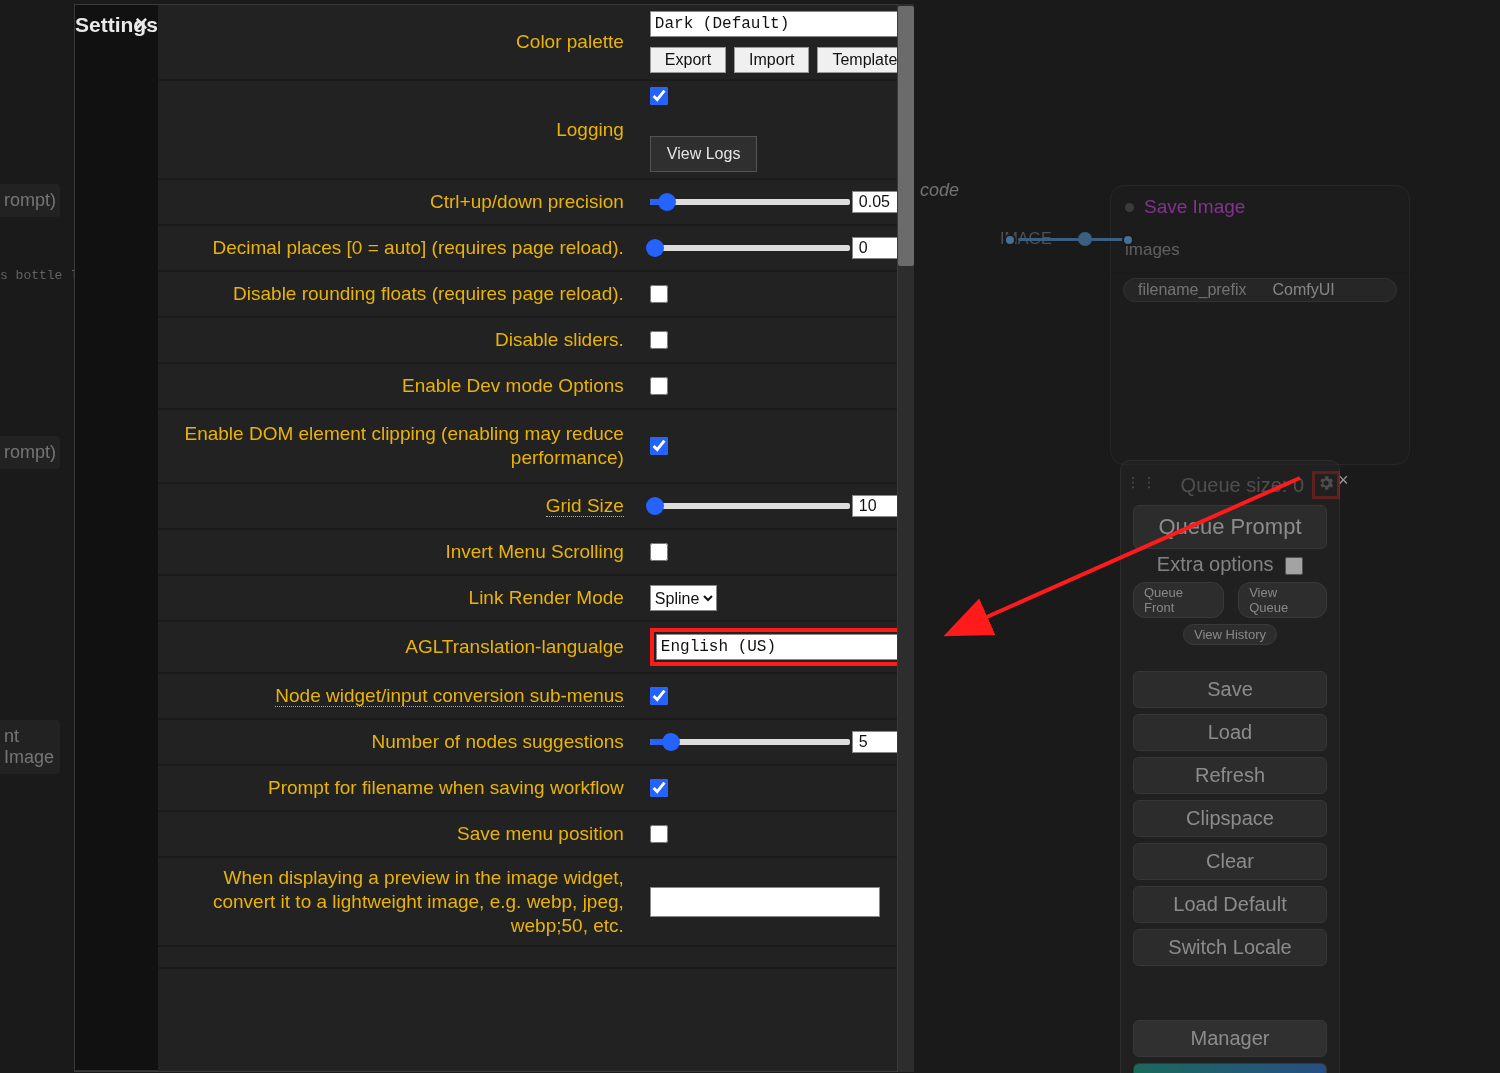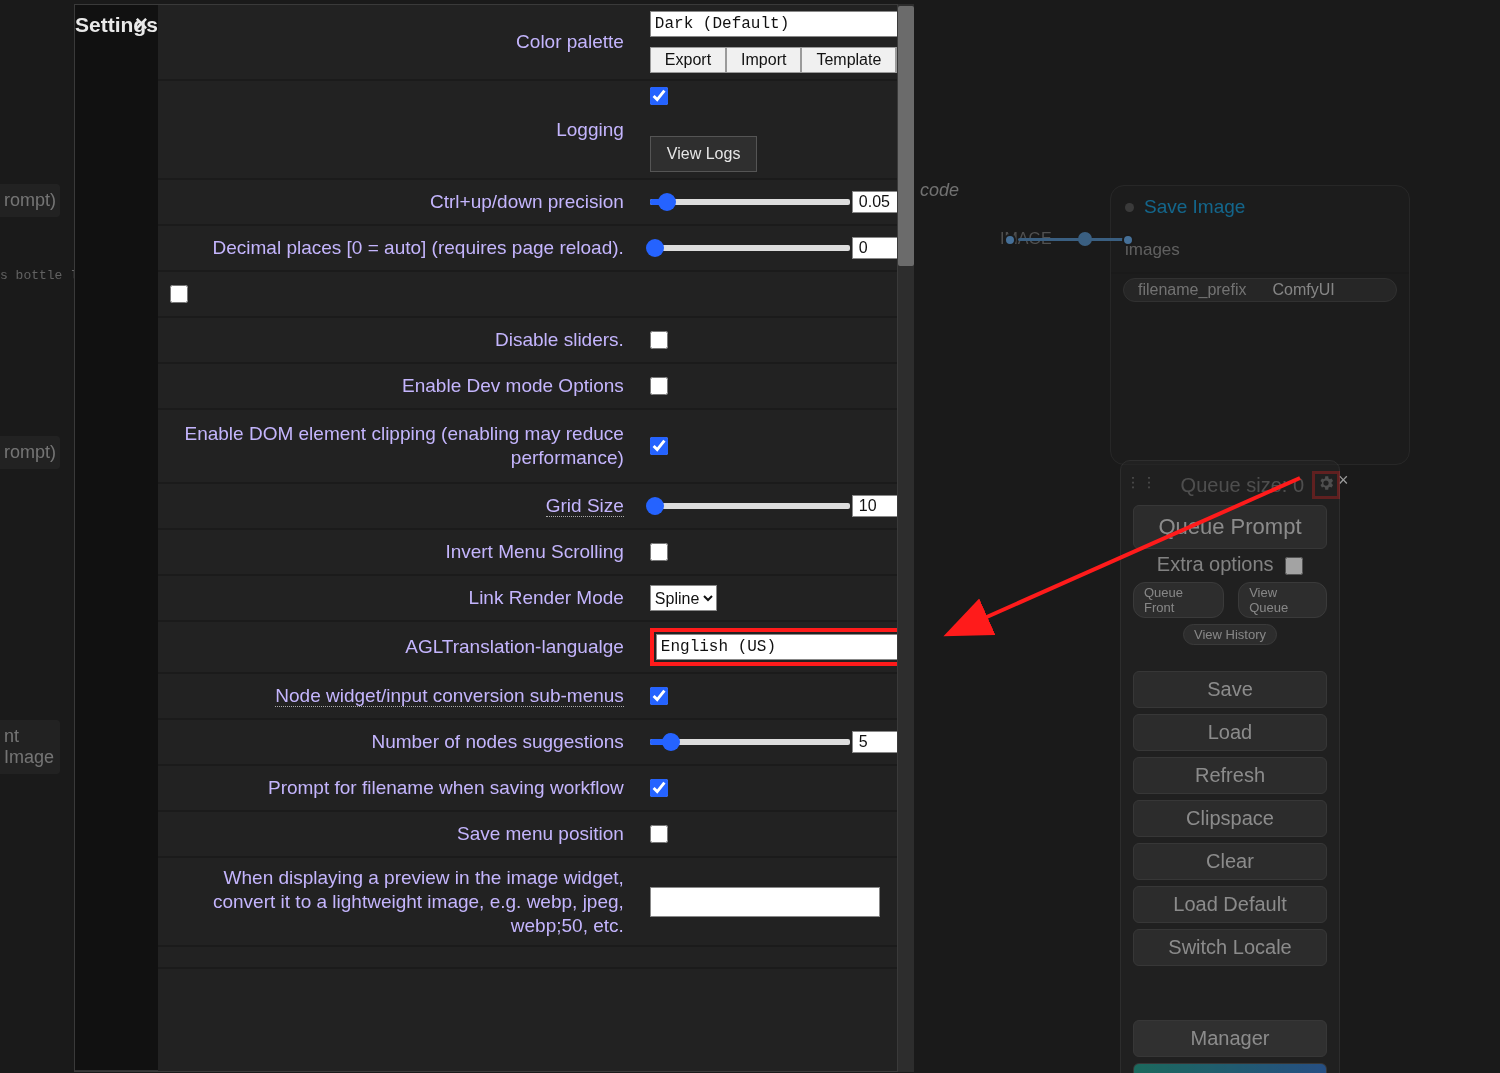--- a/index.html
+++ b/index.html
@@ -31,21 +31,21 @@
     position:absolute; left:920px; top:180px; color:#b9b9b9; font-size:18px;font-style:italic;
   }
   .bg-imgport {
     position:absolute; left:1000px; top:225px; color:#7d7d7d; font-size:16px;
   }
   .bg-save-node {
     position:absolute; left:1110px; top:185px;
     width:300px; height:280px;
     background:#1f1f1f; border:1px solid #333; border-radius:14px;
   }
-  .bg-save-node .title { padding:10px 14px; color:#0ea5e9; font-size:19px; }
+  .bg-save-node .title { padding:10px 14px; color:#d946ef; font-size:19px; }
   .bg-save-node .title .dot{display:inline-block;width:9px;height:9px;border-radius:50%;background:#555;margin-right:10px;vertical-align:middle;}
   .bg-save-node .row{display:flex;align-items:center;gap:14px;padding:4px 14px;color:#999;font-size:17px;}
   .bg-save-node .pill{background:#303030;border:1px solid #444;border-radius:14px;padding:2px 14px;color:#bbb;font-size:16px;display:flex;gap:26px;margin:4px 12px;}
   .bg-port-out{position:absolute;left:1004px;top:234px;width:12px;height:12px;border-radius:50%;background:#6ab7ff;border:2px solid #1a1a1a;}
   .bg-port-link{position:absolute;left:1018px;top:238px;width:106px;height:3px;background:#5598d6;border-radius:2px;}
   .bg-port-mid{position:absolute;left:1078px;top:232px;width:14px;height:14px;border-radius:50%;background:#5598d6;}
   .bg-port-in{position:absolute;left:1122px;top:234px;width:12px;height:12px;border-radius:50%;background:#6ab7ff;border:2px solid #1a1a1a;}
   
   .panel {
     position:absolute; left:1120px; top:460px; width:220px;
@@ -88,21 +88,21 @@
     text-align:center;padding:8px 0;position:relative;border-bottom:1px solid #333;
   }
   .dialog-title .x{position:absolute;right:10px;top:6px;color:#e9e9e9;font-size:22px;cursor:pointer;}
   .dlg-body{flex:1;overflow-y:auto;}
   .row{
     display:flex;align-items:center;border-bottom:2px solid #1b1b1b;min-height:46px;
   }
   .row.tall{min-height:74px;}
   .row .label{
     width:480px;flex:0 0 480px;text-align:right;padding:8px 14px 8px 10px;
-    color:#c4b5fd;font-size:19px;line-height:1.25;
+    color:#eab308;font-size:19px;line-height:1.25;
   }
   .row .ctrl{flex:1;padding:6px 12px;display:flex;align-items:center;gap:10px;flex-wrap:wrap;}
   .dotted{border-bottom:1px dotted #aaa;}
   select.wide{width:320px;height:26px;background:#fff;color:#111;font-size:16px;border:1px solid #888;font-family:Liberation Mono, monospace;}
   select.small{height:26px;background:#fff;color:#111;font-size:16px;border:1px solid #888;}
   .palbtns button, .logbtn{
     background:#f0f0f0;color:#111;border:1px solid #9a9a9a;font-size:16px;padding:3px 14px;cursor:pointer;
   }
   .logbtn{background:#2f2f2f;color:#e6e6e6;border:1px solid #555;padding:8px 16px;margin-top:17px;}
   input[type=checkbox]{width:18px;height:18px;accent-color:#2563ff;cursor:pointer;}
@@ -201,21 +201,21 @@
     <span class="x">×</span>
   </div>
   <div class="dlg-body">
 
     <div class="row tall">
       <div class="label">Color palette</div>
       <div class="ctrl">
         <select class="wide">
           <option>Dark (Default)</option>
         </select>
-        <div class="palbtns" style="display:flex;">
+        <div class="palbtns" style="display:flex;gap:8px">
           <button>Export</button>
           <button>Import</button>
           <button>Template</button>
           <button>Delete</button>
         </div>
       </div>
     </div>
 
     <div class="row tall">
       <div class="label">Logging</div>
@@ -245,20 +245,21 @@
           <div class="track">
               <div class="fill" style="width:2%"></div>
               <div class="thumb" style="left:-4px"></div>
             </div>
           <input type="text" value="0" style="">
         </div>
       </div>
     </div>
 
     <div class="row">
+      <div class="label">Disable rounding floats (requires page reload).</div>
       <div class="ctrl">
           <input type="checkbox" style="">
         </div>
     </div>
 
     <div class="row">
       <div class="label">Disable sliders.</div>
       <div class="ctrl">
           <input type="checkbox" style="">
         </div>

